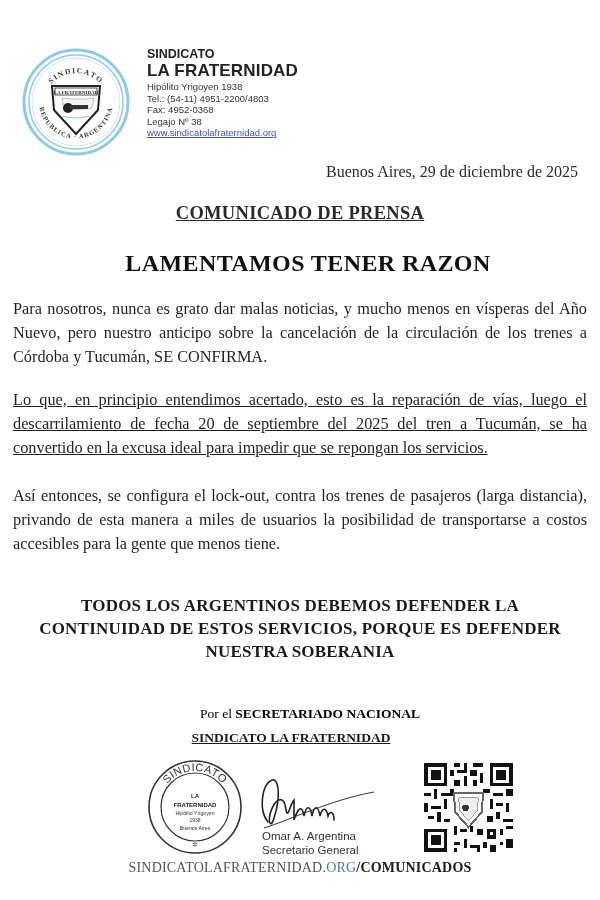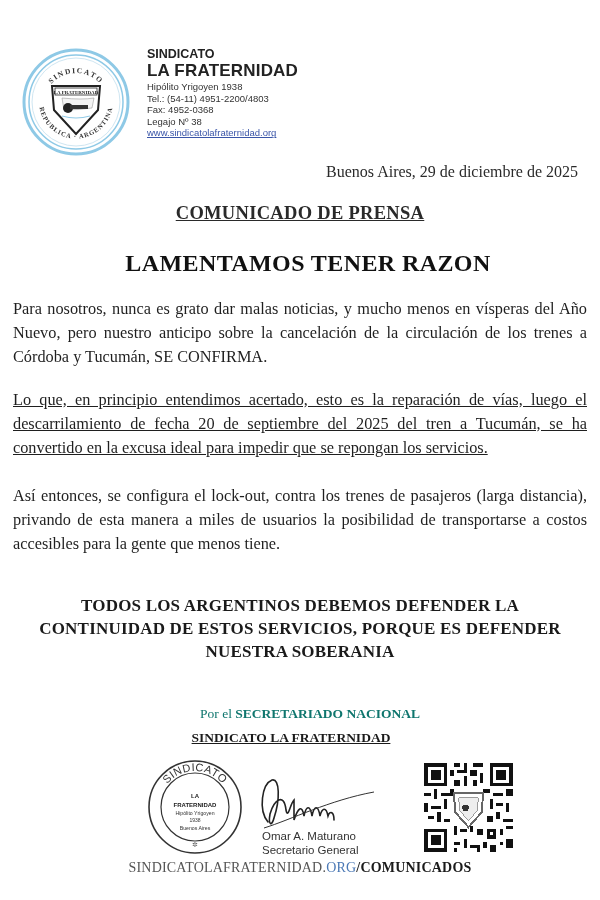--- a/index.html
+++ b/index.html
@@ -14,21 +14,21 @@
   .lh-line { font-size: 9.5px; line-height: 11.6px; color: #333; }
   .lh-link { font-size: 9.5px; line-height: 11.6px; color: #3a55a8; text-decoration: underline; }
   .date { position: absolute; right: 22px; top: 163px; font-size: 16px; color: #2a2a2a; }
   .kicker { position: absolute; left: 0; width: 600px; top: 203px; text-align: center; font-size: 18.5px; font-weight: bold; text-decoration: underline; color: #2a2a2a; letter-spacing: 0.3px; font-family: Liberation Serif, serif; }
   .headline { position: absolute; left: 0; width: 600px; top: 250px; text-align: center; font-size: 24px; font-weight: bold; color: #111; letter-spacing: 0.4px; margin-left: 8px; }
   .para { position: absolute; left: 13px; width: 574px; font-size: 16.3px; line-height: 24px; text-align: justify; color: #1f1f1f; }
   .p1 { top: 297px; }
   .p2 { top: 388px; text-decoration: underline; }
   .p3 { top: 484px; }
   .callout { position: absolute; left: 0; width: 600px; top: 594px; text-align: center; font-size: 17px; line-height: 23px; font-weight: bold; color: #1a1a1a; letter-spacing: 0.2px; }
-  .sign-by { position: absolute; left: 0; width: 600px; top: 706px; text-align: center; font-size: 13.5px; color: #0f766e; padding-left: 20px; box-sizing: border-box; }
+  .sign-by { position: absolute; left: 0; width: 600px; top: 706px; text-align: center; font-size: 13.5px; color: #000000; padding-left: 20px; box-sizing: border-box; }
   .sign-by b { font-weight: bold; }
   .sign-org { position: absolute; left: 0; width: 556px; top: 730px; text-align: center; font-size: 13.5px; font-weight: bold; text-decoration: underline; color: #1a1a1a; padding-left: 26px; box-sizing: border-box; }
   .stamp { position: absolute; left: 146px; top: 758px; width: 98px; height: 98px; }
   .signature { position: absolute; left: 250px; top: 770px; width: 130px; height: 65px; }
   .signer { position: absolute; left: 262px; top: 830px; font-family: "Liberation Sans", "DejaVu Sans", sans-serif; font-size: 11.5px; line-height: 13.5px; color: #333; }
   .qr { position: absolute; left: 421px; top: 760px; width: 95px; height: 95px; }
   .footer { position: absolute; left: 0; width: 600px; top: 860px; text-align: center; font-size: 14px; letter-spacing: 0.2px; }
   .f-domain { color: #555; }
   .f-tld { color: #4a78b5; }
   .f-path { color: #1a1a1a; font-weight: bold; }
@@ -102,21 +102,21 @@
   <text x="49" y="64" text-anchor="middle" font-family="Liberation Sans, sans-serif" font-size="5" fill="#333">1938</text>
   <text x="49" y="72" text-anchor="middle" font-family="Liberation Sans, sans-serif" font-size="5.2" fill="#333">Buenos Aires</text>
   <text x="49" y="89" text-anchor="middle" font-family="DejaVu Sans, sans-serif" font-size="7" fill="#555">✲</text>
 </svg>
 
 <svg class="signature" viewBox="0 0 130 65">
   <path d="M18,52 C8,40 12,14 22,10 C30,8 30,30 24,48 C22,56 18,56 20,44 C24,30 34,22 36,40 C38,50 40,34 44,30 L44,50 C48,38 52,34 54,46 C56,36 60,34 62,46 C64,36 68,34 70,46 C72,38 76,36 78,46 C80,40 84,42 84,50" fill="none" stroke="#222" stroke-width="1.6" stroke-linecap="round"></path>
   <path d="M14,58 C40,50 80,30 124,22" fill="none" stroke="#333" stroke-width="1"></path>
 </svg>
 <div class="signer">
-  <div>Omar A. Maturano</div>
+  <div>Omar A. Argentina</div>
   <div>Secretario General</div>
 </div>
 
 <svg class="qr" viewBox="0 0 29 29" shape-rendering="crispEdges">
   <rect width="29" height="29" fill="#fff"></rect>
   <g fill="#111">
     <rect x="1" y="1" width="7" height="7"></rect>
       <rect x="2" y="2" width="5" height="5" fill="#fff"></rect>
       <rect x="3" y="3" width="3" height="3"></rect>
     <rect x="21" y="1" width="7" height="7"></rect>

